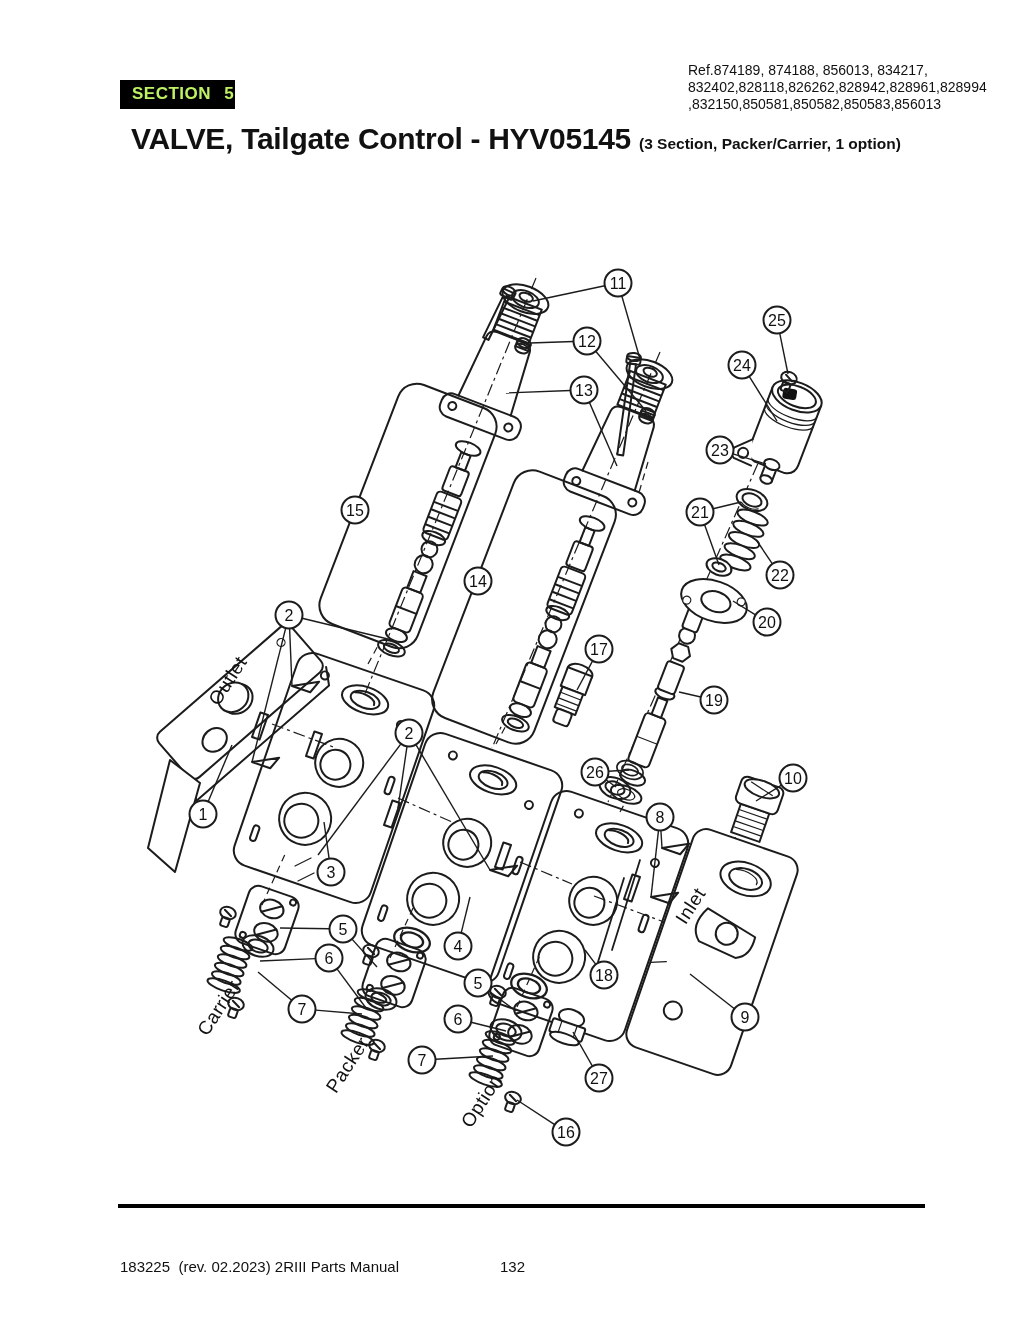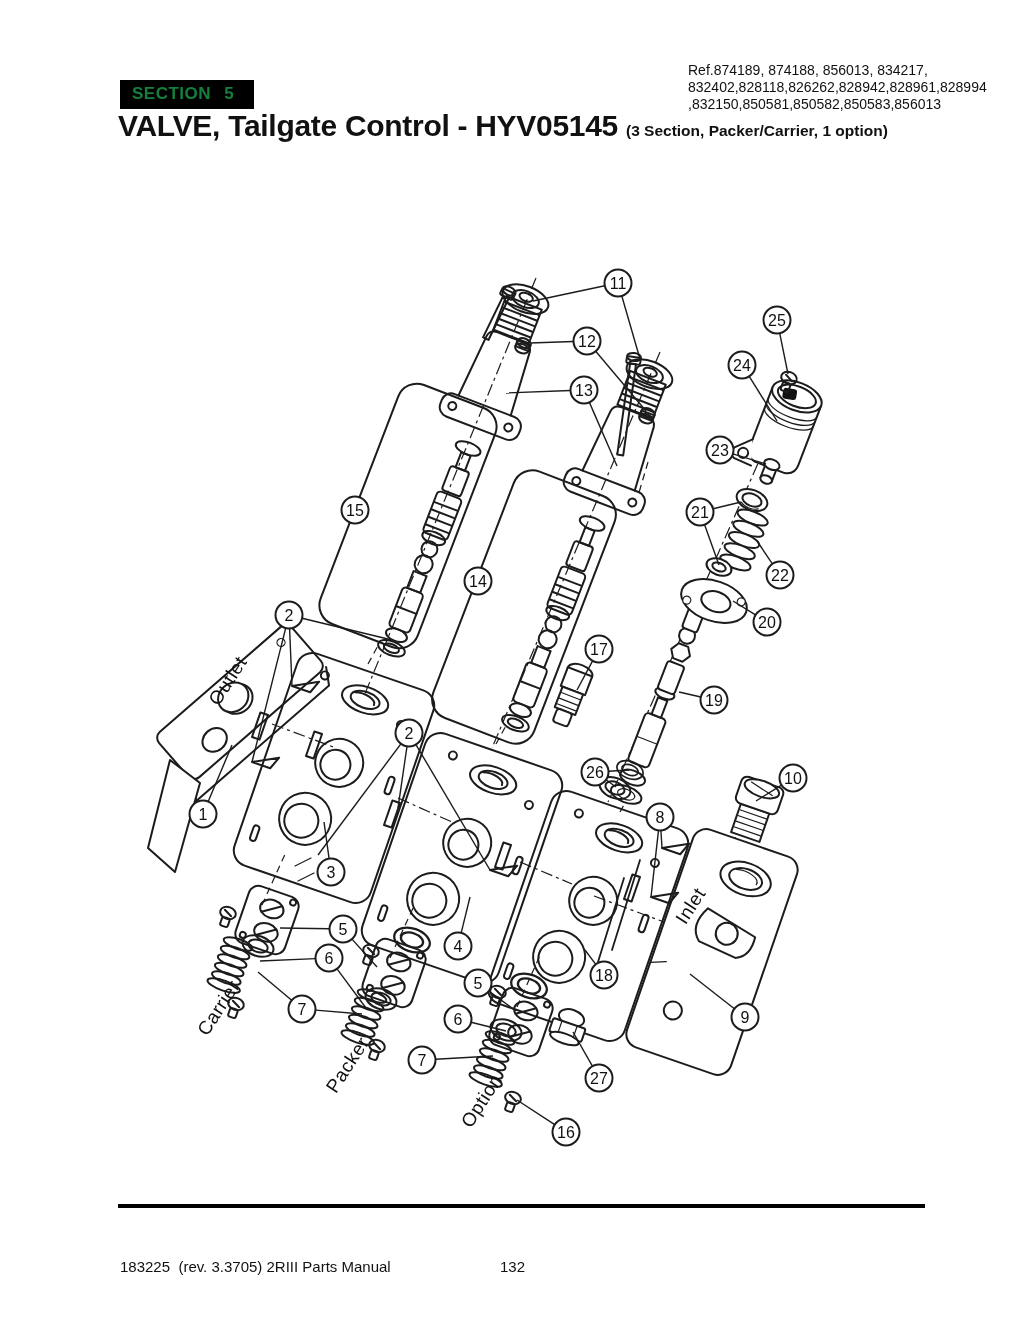--- a/index.html
+++ b/index.html
@@ -1,24 +1,24 @@
 <!DOCTYPE html>
 <html><head>
 <meta charset="utf-8">
 <style>
   html,body{margin:0;padding:0}
   body{width:1024px;height:1325px;background:#fff;position:relative;overflow:hidden;
        font-family:"Liberation Sans",sans-serif;color:#111}
   
   .ref-block{position:absolute;left:688px;top:62px;font-size:14px;
              line-height:17px;white-space:nowrap}
-  .section-box{position:absolute;left:120px;top:80px;background:#000;color:#15803d;
-               font-size:17px;font-weight:bold;padding:4px 20px 5px 12px;word-spacing:8px;letter-spacing:.5px}
+  .section-box{position:absolute;left:120px;top:80px;background:#000;color:#bef264;
+               font-size:17px;font-weight:bold;padding:4px 1px 5px 12px;word-spacing:8px;letter-spacing:.5px}
   .page-title{position:absolute;left:118px;top:109px;font-size:30px;font-weight:bold;
-              letter-spacing:-.3px;white-space:nowrap;margin:0}
+              letter-spacing:-.3px;white-space:nowrap;margin:13px}
   .title-suffix{font-size:15.5px;letter-spacing:0;font-weight:bold}
   
   .footer-rule{position:absolute;left:118px;top:1204px;width:807px;height:4px;background:#000}
   .footer-left{position:absolute;left:120px;top:1258px;font-size:15px;white-space:pre}
   .footer-page{position:absolute;left:500px;top:1258px;font-size:15px}
   
   svg.diagram{position:absolute;left:0;top:0}
   .art{stroke:#1c1c1c;stroke-width:2;fill:none;stroke-linecap:round;stroke-linejoin:round}
   .art .f{fill:#fff}
   .art .t{stroke-width:1.2}
@@ -498,14 +498,14 @@
 
 <div data-name="part-labels">
     <div class="part-label" data-name="label-outlet" style="left: 228px; top: 681px; transform: translate(-50%, -50%) rotate(-57deg);">Outlet</div>
     <div class="part-label" data-name="label-carrier" style="left: 219px; top: 1008px; transform: translate(-50%, -50%) rotate(-57deg);">Carrier</div>
     <div class="part-label" data-name="label-packer" style="left: 348px; top: 1065px; transform: translate(-50%, -50%) rotate(-57deg);">Packer</div>
     <div class="part-label" data-name="label-option" style="left: 482px; top: 1101px; transform: translate(-50%, -50%) rotate(-57deg);">Option</div>
     <div class="part-label" data-name="label-inlet" style="left: 691px; top: 906px; transform: translate(-50%, -50%) rotate(-57deg);">Inlet</div>
   </div>
 
 <div class="footer-rule" data-name="footer-rule"></div>
-<div class="footer-left" data-name="footer-text">183225  (rev. 3.3705) 2RIII Parts Manual</div>
+<div class="footer-left" data-name="footer-text">183225  (rev. 02.2023) 2RIII Parts Manual</div>
 <div class="footer-page" data-name="page-number">132</div>
 
 </body></html>

